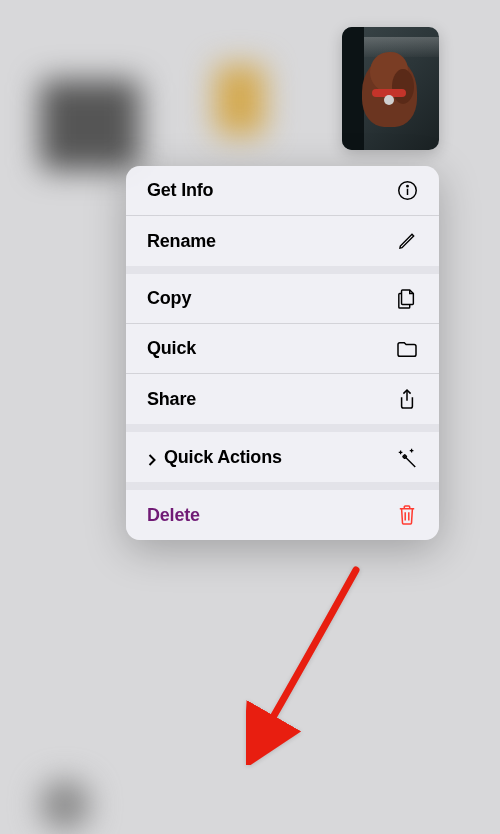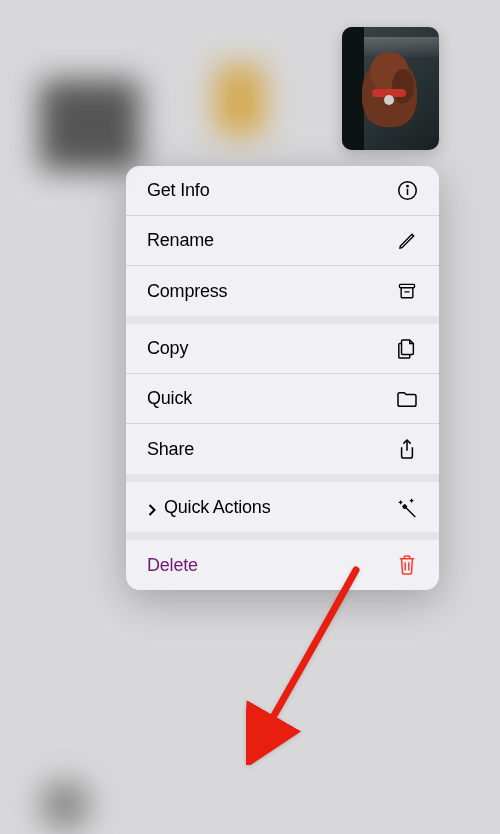--- a/index.html
+++ b/index.html
@@ -124,20 +124,21 @@
       top: 166px;
       width: 313px;
       border-radius: 14px;
       background: rgba(242, 242, 247, 0.92);
       backdrop-filter: blur(30px);
       box-shadow: 0 10px 40px rgba(0,0,0,0.25);
       overflow: hidden;
     }
     .menu-section {
       border-bottom: 8px solid rgba(0,0,0,0.05);
+      font-weight: bold;
     }
     .menu-section:last-child {
       border-bottom: none;
     }
     .menu-item {
       display: flex;
       align-items: center;
       justify-content: space-between;
       height: 50px;
       padding: 0 20px 0 21px;
@@ -215,30 +216,20 @@
             <line x1="12" y1="10" x2="12" y2="17"></line>
             <circle cx="12" cy="7" r="0.8" fill="currentColor"></circle>
           </svg>
       </span>
     </div>
     <div class="menu-item">
       <span class="menu-item-label">Rename</span>
       <span class="icon-slot">
         <svg width="20" height="20" viewBox="0 0 24 24" fill="none" stroke="currentColor" stroke-width="1.7">
             <path d="M3.5 20.5 L6 20 L20 6 L18 4 L4 18 Z"></path>
-          </svg>
-      </span>
-    </div>
-    <div class="menu-item">
-      <span class="menu-item-label">Compress</span>
-      <span class="icon-slot">
-        <svg width="20" height="20" viewBox="0 0 24 24" fill="none" stroke="currentColor" stroke-width="1.7">
-            <rect x="3" y="4" width="18" height="4" rx="1"></rect>
-            <path d="M5 8 V19 Q5 20 6 20 H18 Q19 20 19 19 V8"></path>
-            <line x1="9" y1="13" x2="15" y2="13"></line>
           </svg>
       </span>
     </div>
   </div>
 
   <div class="menu-section">
     <div class="menu-item">
       <span class="menu-item-label">Copy</span>
       <span class="icon-slot">
         <svg width="20" height="22" viewBox="0 0 22 24" fill="none" stroke="currentColor" stroke-width="1.6">

